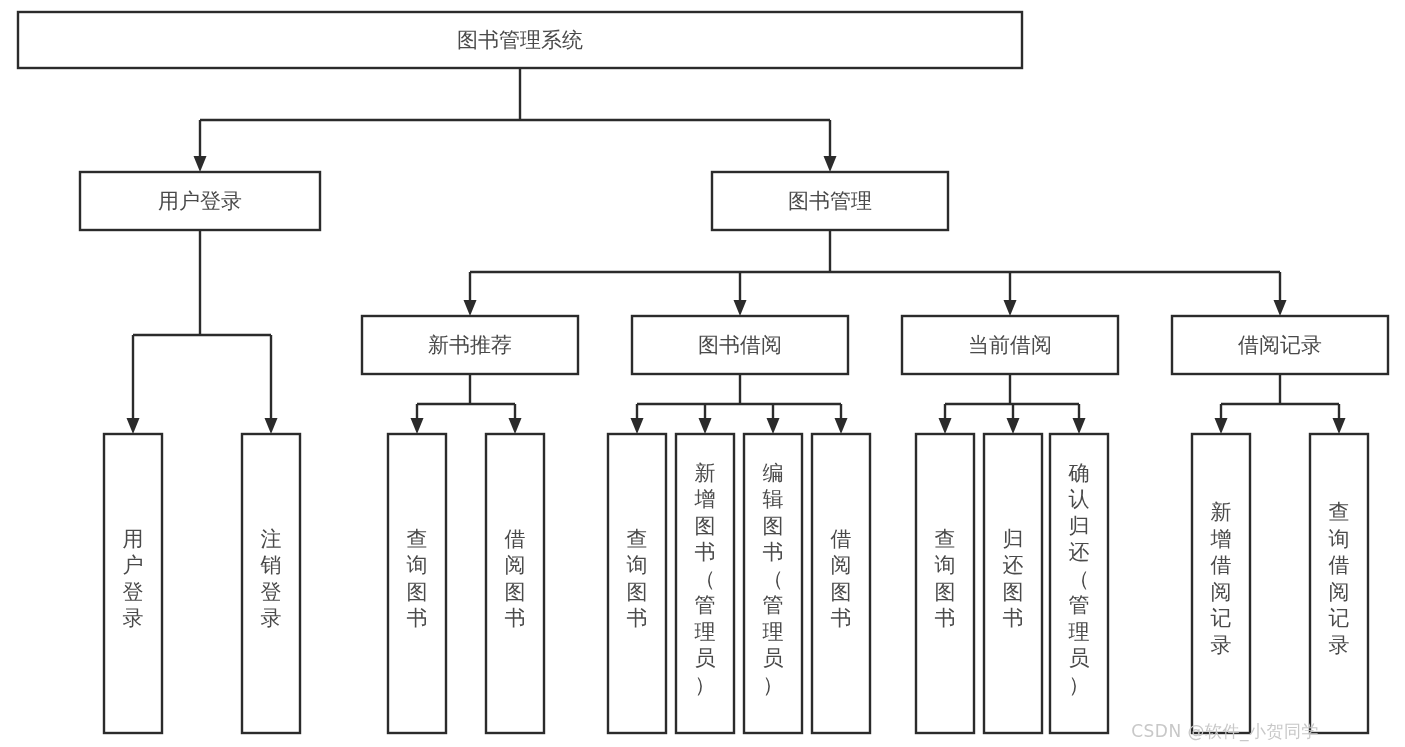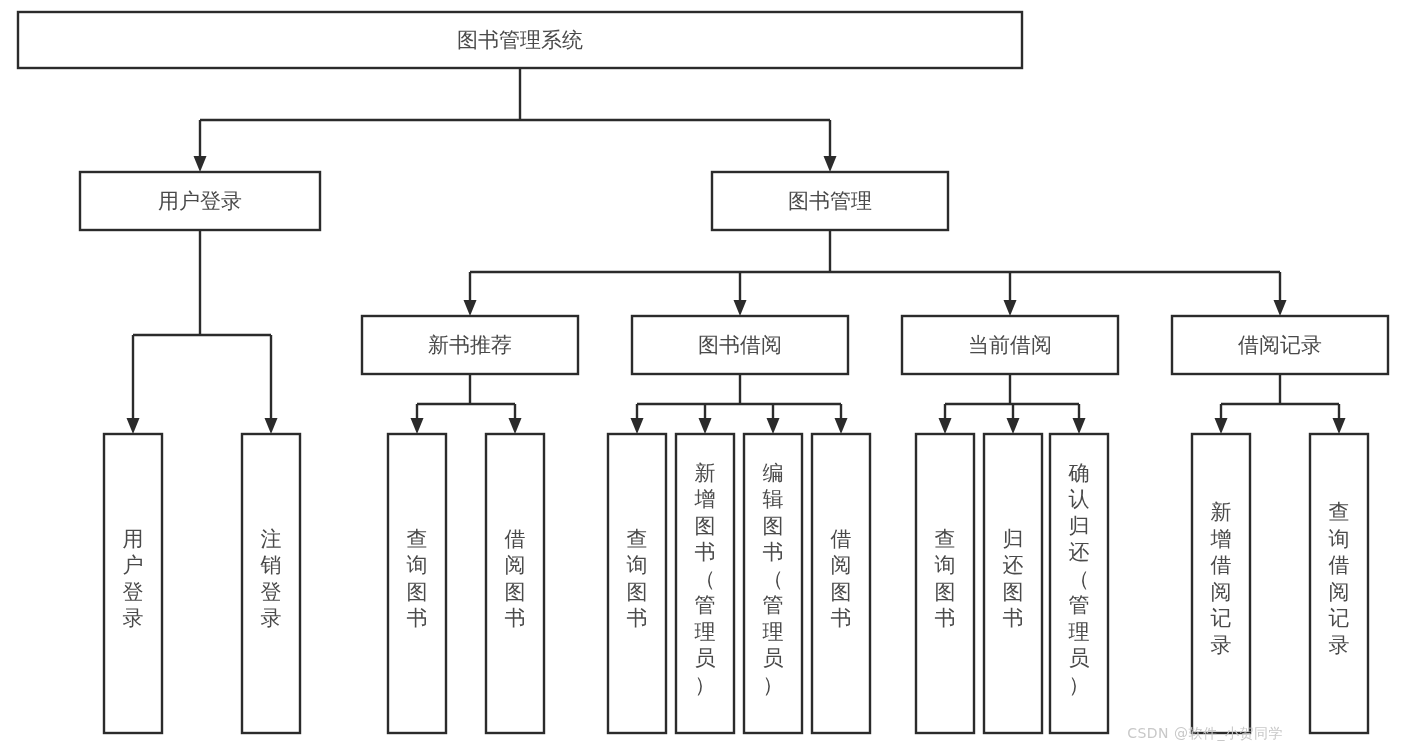--- a/index.html
+++ b/index.html
@@ -12,20 +12,21 @@
     width: 1405px;
     height: 747px;
     font-family: "DejaVu Sans", "Liberation Sans", sans-serif;
     overflow: hidden;
     position: relative;
   }
   #diagram-root {
     position: relative;
     width: 1295px;
     height: 747px;
+    padding-left: 28px;
   }
   svg.diagram-canvas {
     position: absolute;
     top: 0;
     left: 0;
     width: 1405px;
     height: 747px;
     display: block;
   }
   .node-box {
@@ -51,24 +52,24 @@
     stroke-width: 2.4;
     fill: none;
     stroke-linecap: butt;
   }
   .link-arrow {
     fill: #2b2b2b;
     stroke: none;
   }
   .watermark-text {
     position: absolute;
-    right: 12px;
+    right: 4px;
     bottom: 4px;
     font-family: "DejaVu Sans", "Liberation Sans", sans-serif;
-    font-size: 14px;
+    font-size: 17px;
     color: #c8c8c8;
     white-space: nowrap;
     letter-spacing: 0.5px;
     pointer-events: none;
   }
 </style>
 </head>
 <body>
 
 <div id="diagram-root">

